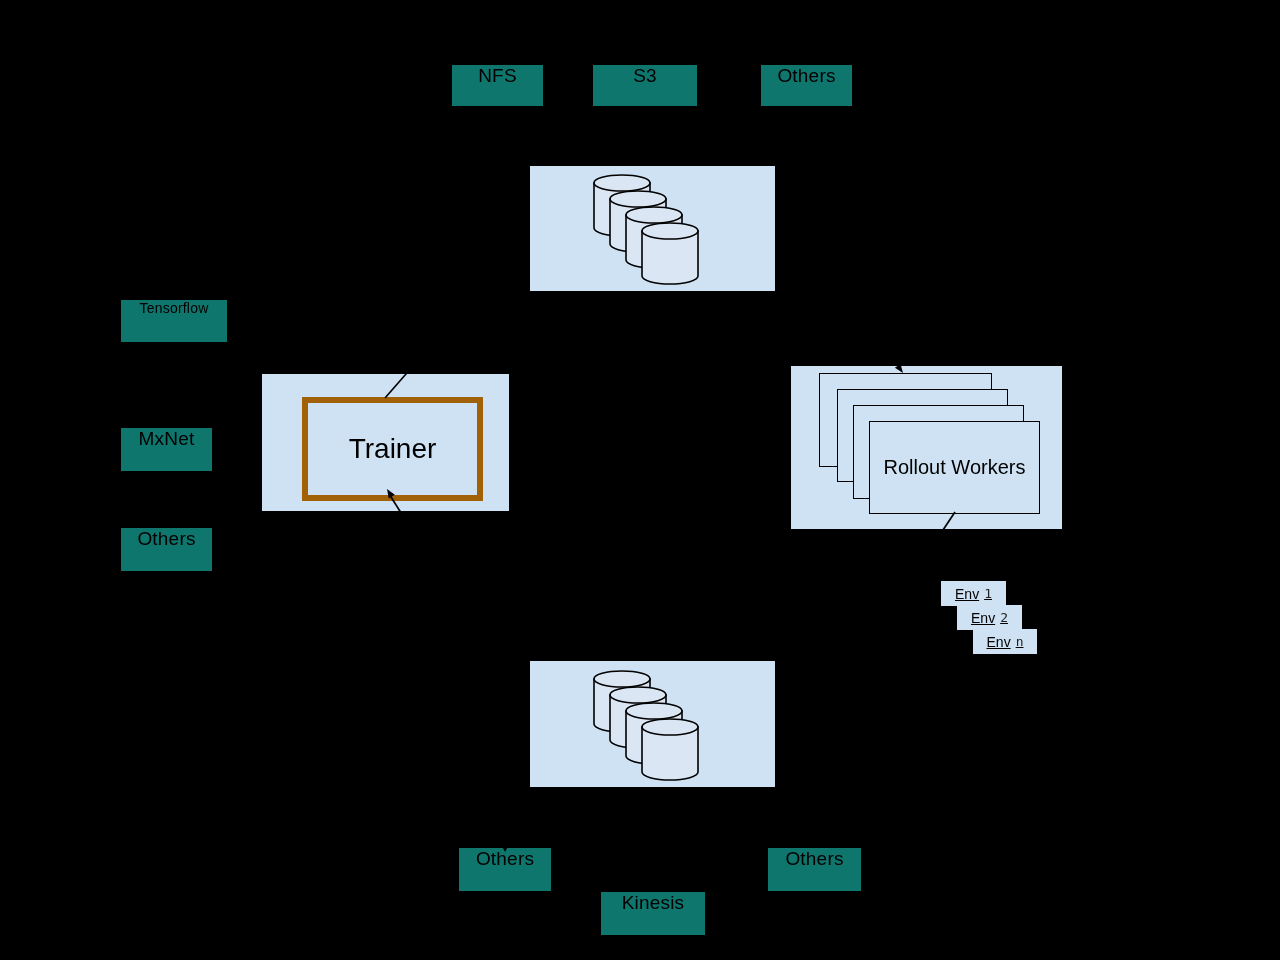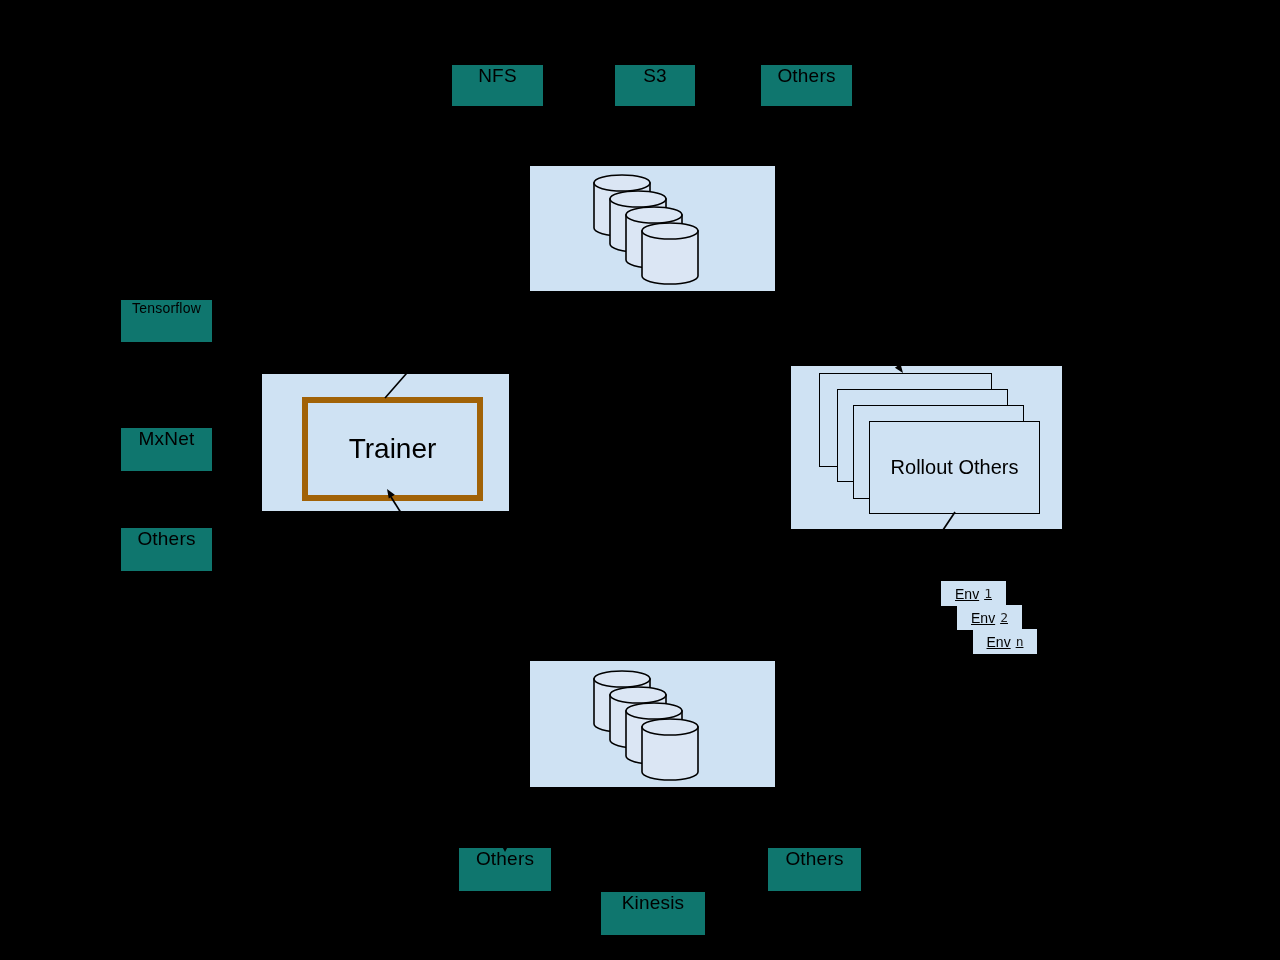--- a/index.html
+++ b/index.html
@@ -31,21 +31,21 @@
   .overlay{position:absolute;left:0;top:0;pointer-events:none;z-index:6;}
 </style>
 </head>
 <body>
 
 <div class="canvas">
 
   <div class="node" style="left:452px;top:65px;width:91px;height:41px">
     <span>NFS</span>
   </div>
-  <div class="node" style="left:615px;top:65px;width:80px;height:41px">
+  <div class="node" style="left:593px;top:65px;width:104px;height:41px">
     <span>S3</span>
   </div>
   <div class="node" style="left:761px;top:65px;width:91px;height:41px">
     <span>Others</span>
   </div>
 
   <div class="dbbox" style="left:530px;top:166px;width:245px;height:125px">
     <svg width="245" height="125" viewBox="0 0 245 125">
       <g stroke="#000" stroke-width="1.6" fill="#dbe6f4">
         <path d="M64,17 L64,62 A28,8 0 0 0 120,62 L120,17 Z"></path>
@@ -53,42 +53,42 @@
         <path d="M80,33 L80,78 A28,8 0 0 0 136,78 L136,33 Z"></path>
         <ellipse cx="108" cy="33" rx="28" ry="8"></ellipse>
         <path d="M96,49 L96,94 A28,8 0 0 0 152,94 L152,49 Z"></path>
         <ellipse cx="124" cy="49" rx="28" ry="8"></ellipse>
         <path d="M112,65 L112,110 A28,8 0 0 0 168,110 L168,65 Z"></path>
         <ellipse cx="140" cy="65" rx="28" ry="8"></ellipse>
       </g>
     </svg>
   </div>
 
-  <div class="node small" style="left:121px;top:300px;width:91px;height:42px">
+  <div class="node small" style="left:121px;top:300px;width:106px;height:42px">
     <span>Tensorflow</span>
   </div>
   <div class="node" style="left:121px;top:428px;width:91px;height:43px">
     <span>MxNet</span>
   </div>
   <div class="node" style="left:121px;top:528px;width:91px;height:43px">
     <span>Others</span>
   </div>
 
   <div class="container" style="left:262px;top:374px;width:247px;height:137px">
     <div class="inner-rect" style="left:40px;top:23px;width:169px;height:92px">
       <span>Trainer</span>
     </div>
   </div>
 
   <div class="container" style="left:791px;top:366px;width:271px;height:163px">
     <div class="stack-rect" style="left:28px;top:7px;width:171px;height:92px"></div>
     <div class="stack-rect" style="left:46px;top:23px;width:169px;height:91px"></div>
     <div class="stack-rect" style="left:62px;top:39px;width:169px;height:92px"></div>
     <div class="stack-rect" style="left:78px;top:55px;width:169px;height:91px">
-      <span>Rollout Others</span>
+      <span>Rollout Workers</span>
     </div>
   </div>
 
   <div class="env" style="left:941px;top:581px;width:65px;height:25px">
     <span>Env</span>
       <span class="mono">1</span>
   </div>
   <div class="env" style="left:957px;top:605px;width:65px;height:25px">
     <span>Env</span>
       <span class="mono">2</span>

